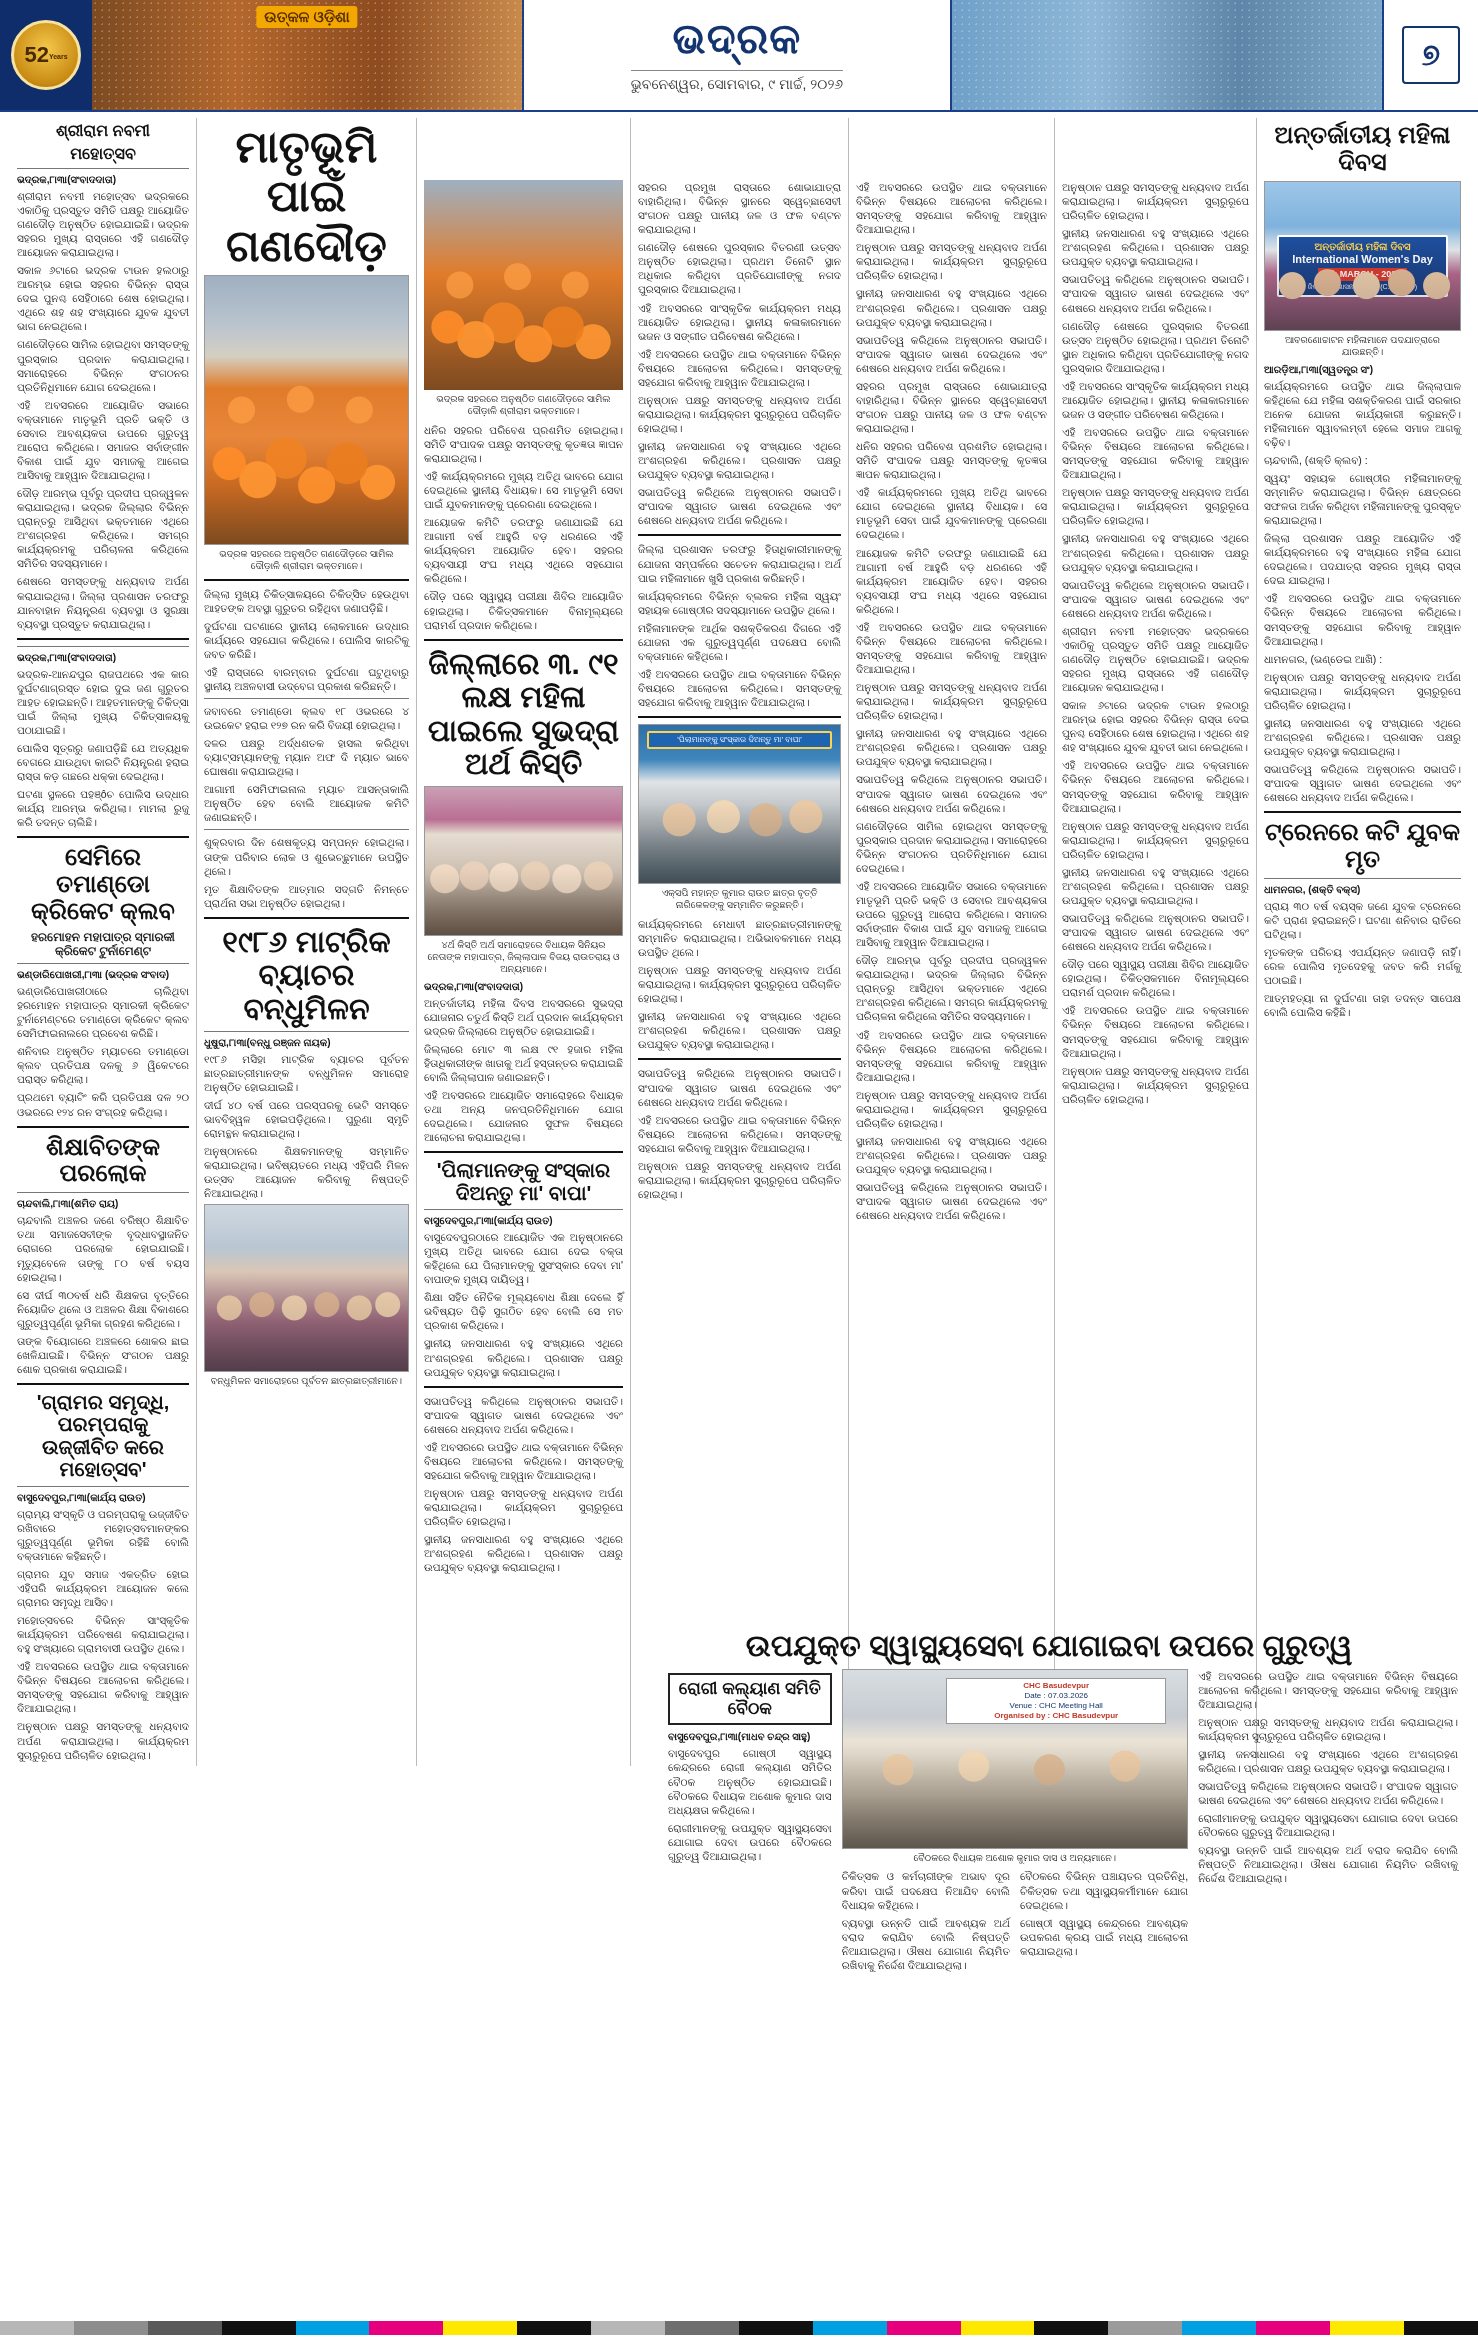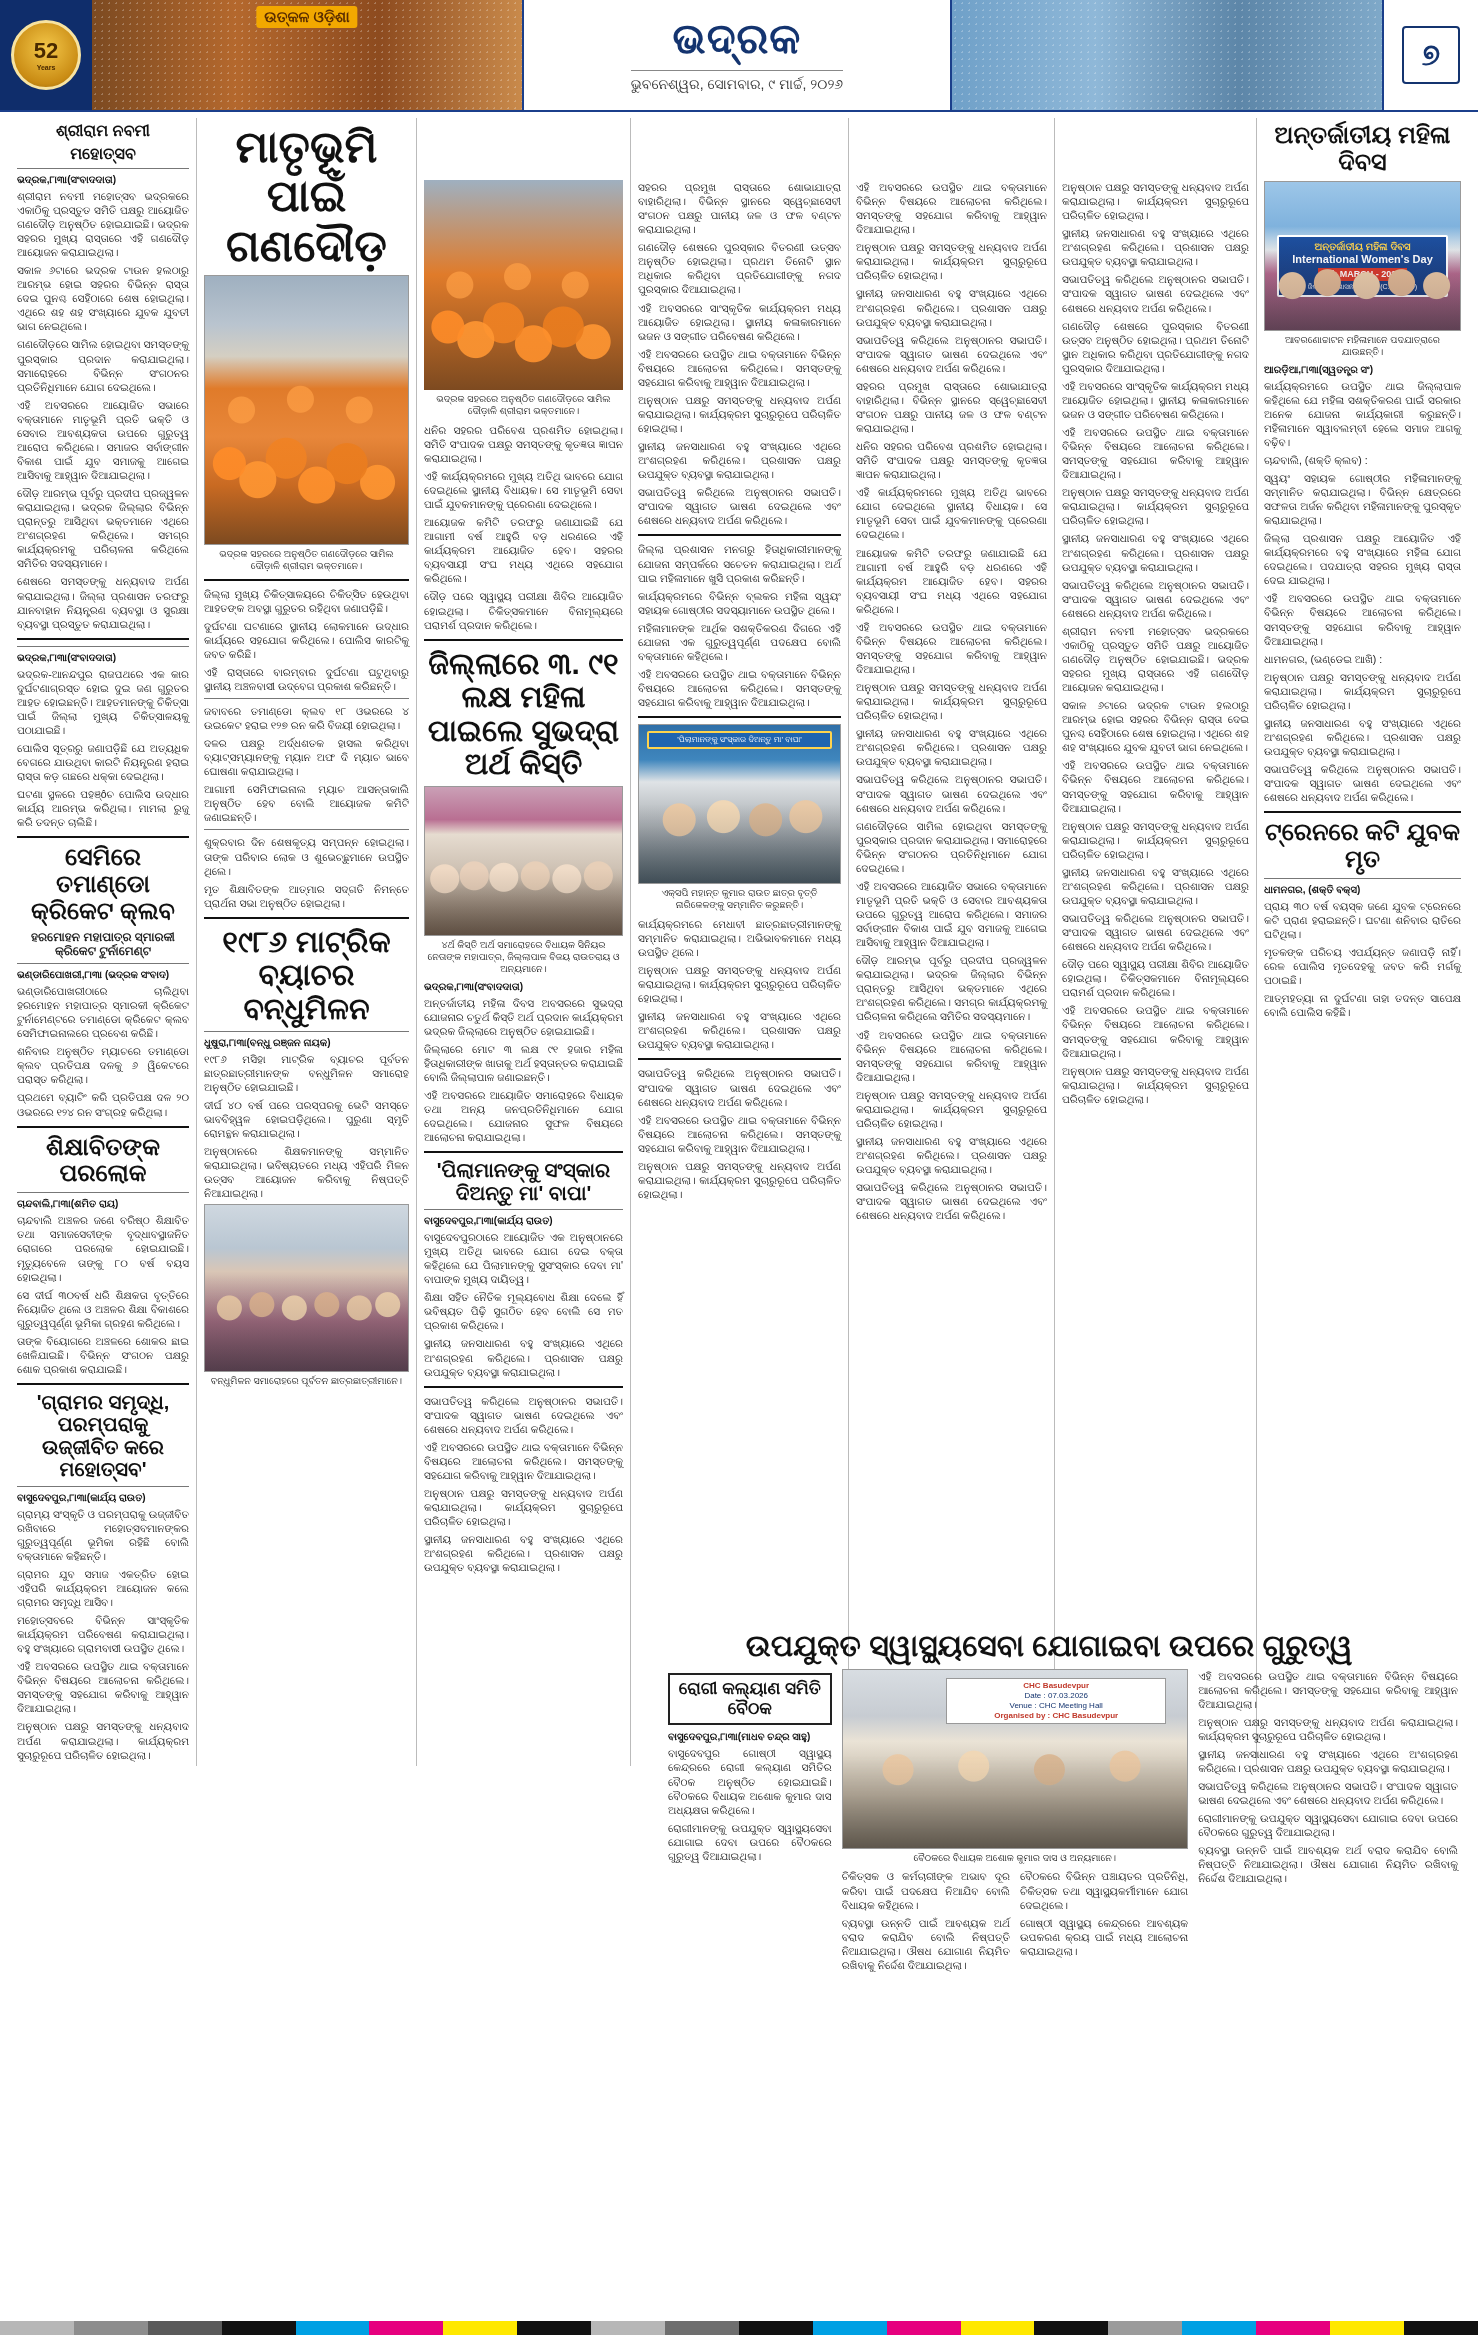--- a/index.html
+++ b/index.html
@@ -22,21 +22,21 @@
     background:linear-gradient(180deg,#e9eef8,#ffffff);
   }
   .mh-logo {
     width:92px; display:flex; align-items:center; justify-content:center;
     background:#0f2d6b;
   }
   .mh-logo .seal {
     width:70px;height:70px;border-radius:50%;
     background:radial-gradient(circle at 50% 40%, #f4c84a, #c98b13 70%, #8a5a06);
     border:3px solid #f7e3a1;
-    display:flex;flex-direction:column;align-items:center;justify-content:center;
+    display:flex;flex-direction:row;align-items:center;justify-content:center;
     color:#4a2a00;font-weight:bold;line-height:1;
   }
   .mh-logo .seal .n{font-size:22px;}
   .mh-logo .seal .t{font-size:7px;margin-top:2px;}
   .mh-banner-left, .mh-banner-right { flex:1; position:relative; overflow:hidden; }
   .mh-banner-left { background:linear-gradient(90deg,#7c4a21,#b4682d,#8d4b1f,#c98a4b); }
   .mh-banner-right { background:linear-gradient(90deg,#6fa0c8,#8fb8d8,#5d86a8,#7fa9c9); }
   .mh-strip-label {
     position:absolute; left:50%; top:6px; transform:translateX(-50%);
     background:#f2a800; color:#5a2d00; font-size:15px; padding:2px 8px;
@@ -354,21 +354,21 @@
       <div style="height:62px;"></div>
       <p class="body">ସହରର ପ୍ରମୁଖ ରାସ୍ତାରେ ଶୋଭାଯାତ୍ରା ବାହାରିଥିଲା। ବିଭିନ୍ନ ସ୍ଥାନରେ ସ୍ୱେଚ୍ଛାସେବୀ ସଂଗଠନ ପକ୍ଷରୁ ପାନୀୟ ଜଳ ଓ ଫଳ ବଣ୍ଟନ କରାଯାଇଥିଲା।</p>
       <p class="body">ଗଣଦୌଡ଼ ଶେଷରେ ପୁରସ୍କାର ବିତରଣୀ ଉତ୍ସବ ଅନୁଷ୍ଠିତ ହୋଇଥିଲା। ପ୍ରଥମ ତିନୋଟି ସ୍ଥାନ ଅଧିକାର କରିଥିବା ପ୍ରତିଯୋଗୀଙ୍କୁ ନଗଦ ପୁରସ୍କାର ଦିଆଯାଇଥିଲା।</p>
       <p class="body">ଏହି ଅବସରରେ ସାଂସ୍କୃତିକ କାର୍ଯ୍ୟକ୍ରମ ମଧ୍ୟ ଆୟୋଜିତ ହୋଇଥିଲା। ସ୍ଥାନୀୟ କଳାକାରମାନେ ଭଜନ ଓ ସଙ୍ଗୀତ ପରିବେଷଣ କରିଥିଲେ।</p>
       <p class="body">ଏହି ଅବସରରେ ଉପସ୍ଥିତ ଥାଇ ବକ୍ତାମାନେ ବିଭିନ୍ନ ବିଷୟରେ ଆଲୋଚନା କରିଥିଲେ। ସମସ୍ତଙ୍କୁ ସହଯୋଗ କରିବାକୁ ଆହ୍ୱାନ ଦିଆଯାଇଥିଲା।</p>
       <p class="body">ଅନୁଷ୍ଠାନ ପକ୍ଷରୁ ସମସ୍ତଙ୍କୁ ଧନ୍ୟବାଦ ଅର୍ପଣ କରାଯାଇଥିଲା। କାର୍ଯ୍ୟକ୍ରମ ସୁଚାରୁରୂପେ ପରିଚାଳିତ ହୋଇଥିଲା।</p>
       <p class="body">ସ୍ଥାନୀୟ ଜନସାଧାରଣ ବହୁ ସଂଖ୍ୟାରେ ଏଥିରେ ଅଂଶଗ୍ରହଣ କରିଥିଲେ। ପ୍ରଶାସନ ପକ୍ଷରୁ ଉପଯୁକ୍ତ ବ୍ୟବସ୍ଥା କରାଯାଇଥିଲା।</p>
       <p class="body">ସଭାପତିତ୍ୱ କରିଥିଲେ ଅନୁଷ୍ଠାନର ସଭାପତି। ସଂପାଦକ ସ୍ୱାଗତ ଭାଷଣ ଦେଇଥିଲେ ଏବଂ ଶେଷରେ ଧନ୍ୟବାଦ ଅର୍ପଣ କରିଥିଲେ।</p>
 
       <div class="section-sep"></div>
-      <p class="body">ଜିଲ୍ଲା ପ୍ରଶାସନ ମନଗରୁ ହିତାଧିକାରୀମାନଙ୍କୁ ଯୋଜନା ସମ୍ପର୍କରେ ସଚେତନ କରାଯାଇଥିଲା। ଅର୍ଥ ପାଇ ମହିଳାମାନେ ଖୁସି ପ୍ରକାଶ କରିଛନ୍ତି।</p>
+      <p class="body">ଜିଲ୍ଲା ପ୍ରଶାସନ ତରଫରୁ ହିତାଧିକାରୀମାନଙ୍କୁ ଯୋଜନା ସମ୍ପର୍କରେ ସଚେତନ କରାଯାଇଥିଲା। ଅର୍ଥ ପାଇ ମହିଳାମାନେ ଖୁସି ପ୍ରକାଶ କରିଛନ୍ତି।</p>
       <p class="body">କାର୍ଯ୍ୟକ୍ରମରେ ବିଭିନ୍ନ ବ୍ଲକର ମହିଳା ସ୍ୱୟଂ ସହାୟକ ଗୋଷ୍ଠୀର ସଦସ୍ୟାମାନେ ଉପସ୍ଥିତ ଥିଲେ।</p>
       <p class="body">ମହିଳାମାନଙ୍କ ଆର୍ଥିକ ସଶକ୍ତିକରଣ ଦିଗରେ ଏହି ଯୋଜନା ଏକ ଗୁରୁତ୍ୱପୂର୍ଣ୍ଣ ପଦକ୍ଷେପ ବୋଲି ବକ୍ତାମାନେ କହିଥିଲେ।</p>
       <p class="body">ଏହି ଅବସରରେ ଉପସ୍ଥିତ ଥାଇ ବକ୍ତାମାନେ ବିଭିନ୍ନ ବିଷୟରେ ଆଲୋଚନା କରିଥିଲେ। ସମସ୍ତଙ୍କୁ ସହଯୋଗ କରିବାକୁ ଆହ୍ୱାନ ଦିଆଯାଇଥିଲା।</p>
 
       <div class="section-sep"></div>
       <div class="photo ph-police" style="height:160px;">
         <div class="topbanner">'ପିଲାମାନଙ୍କୁ ସଂସ୍କାର ଦିଅନ୍ତୁ ମା' ବାପା'</div>
       </div>
       <div class="cap">ଏକ୍ସପି ମହାନ୍ତ କୁମାର ରାଉତ ଛାତ୍ର ବୃତ୍ତି ନାରିକେଳଙ୍କୁ ସମ୍ମାନିତ କରୁଛନ୍ତି।</div>
       <p class="body">କାର୍ଯ୍ୟକ୍ରମରେ ମେଧାବୀ ଛାତ୍ରଛାତ୍ରୀମାନଙ୍କୁ ସମ୍ମାନିତ କରାଯାଇଥିଲା। ଅଭିଭାବକମାନେ ମଧ୍ୟ ଉପସ୍ଥିତ ଥିଲେ।</p>

